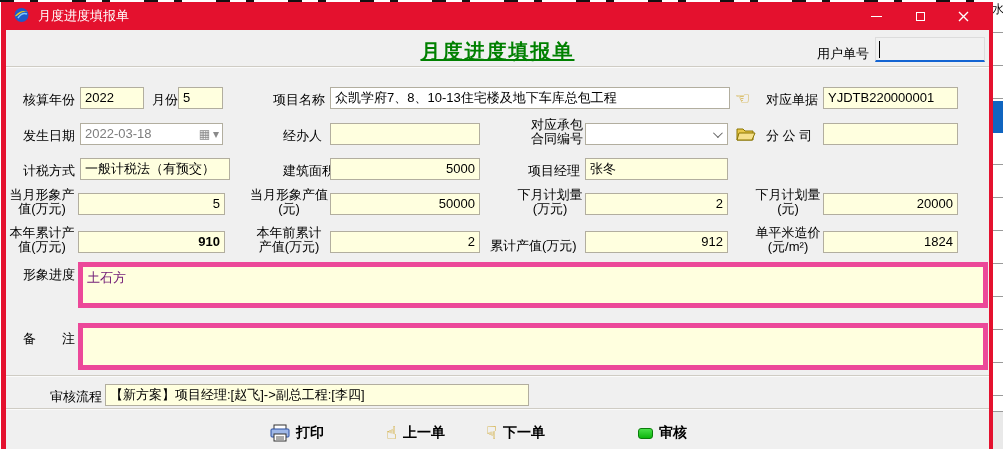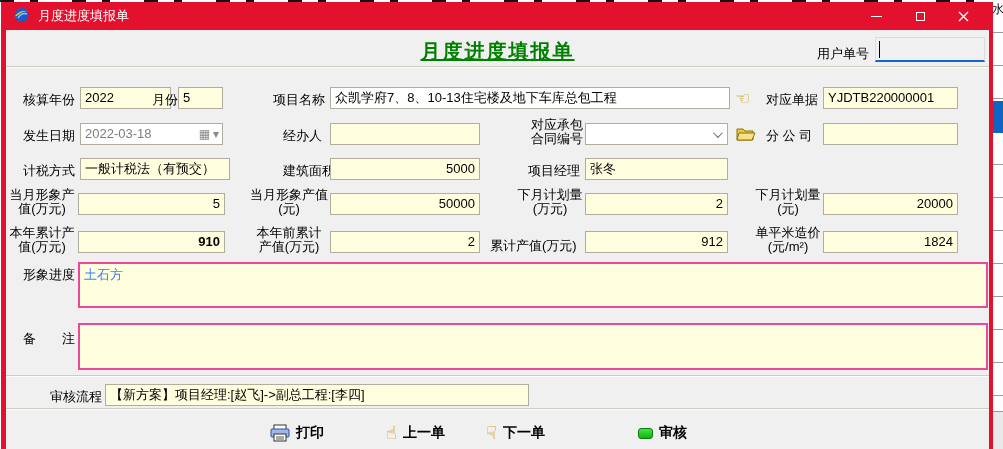--- a/index.html
+++ b/index.html
@@ -40,22 +40,22 @@
   .divider{position:absolute;left:6px;width:983px;height:0;border-top:1px solid #cfccc4;border-bottom:1px solid #fbfbfb;}
 
   
   .lbl{position:absolute;font-size:13px;color:#000;white-space:nowrap;}
   .lbl2{position:absolute;font-size:13px;color:#000;text-align:center;line-height:14px;white-space:nowrap;}
   .fld{position:absolute;height:22px;background:#FFFFDF;border:1px solid #b2ae9f;
     font-size:13px;line-height:20px;padding:0 4px;white-space:nowrap;overflow:hidden;color:#000;}
   .fld.white{background:#fff;}
   .fld.num{text-align:right;}
   .fld.gray{color:#7d7d7d;}
-  .ta{position:absolute;background:#FFFFDF;border:2px solid #ec4899;font-size:13px;
-    padding:2px 4px;color:#3b82f6;overflow:hidden;}
+  .ta{position:absolute;background:#FFFFDF;border:5px solid #ec4899;font-size:13px;
+    padding:2px 4px;color:#701a75;overflow:hidden;}
 
   .date-icons{position:absolute;right:3px;top:0;height:20px;display:flex;align-items:center;gap:3px;color:#8a8a8a;font-size:12px;}
   .combo-chevron{position:absolute;right:7px;top:7px;width:7px;height:7px;border-right:1.5px solid #666;
     border-bottom:1.5px solid #666;transform:rotate(45deg) translateY(-2px);}
 
   .inline-icon{position:absolute;font-size:17px;color:#C89600;line-height:17px;}
 
   
   .tbtn{position:absolute;top:421px;height:24px;display:inline-flex;align-items:center;gap:6px;
     font-size:14px;font-weight:bold;color:#000;cursor:pointer;}
@@ -101,21 +101,21 @@
 
   <div class="form-title">月度进度填报单</div>
   <div class="lbl userno-label">用户单号</div>
   <div class="userno-input">
     <span class="caret"></span>
     <span></span>
   </div>
   <div class="divider" style="top:66px;"></div>
 
   <div class="lbl" style="left:23px;top:91px;">核算年份</div>
-  <div class="fld" style="left:80px;top:87px;width:91px;">2022</div>
+  <div class="fld" style="left:80px;top:87px;width:64px;">2022</div>
   <div class="lbl" style="left:152px;top:91px;">月份</div>
   <div class="fld" style="left:178px;top:87px;width:45px;">5</div>
   <div class="lbl" style="left:273px;top:91px;">项目名称</div>
   <div class="fld white" style="left:330px;top:87px;width:400px;">众凯学府7、8、10-13住宅楼及地下车库总包工程</div>
   <div class="inline-icon" style="left:735px;top:90px;">☜</div>
   <div class="lbl" style="left:766px;top:91px;">对应单据</div>
   <div class="fld" style="left:823px;top:87px;width:135px;">YJDTB220000001</div>
 
   <div class="lbl" style="left:23px;top:127px;">发生日期</div>
   <div class="fld white gray" style="left:80px;top:123px;width:143px;">

